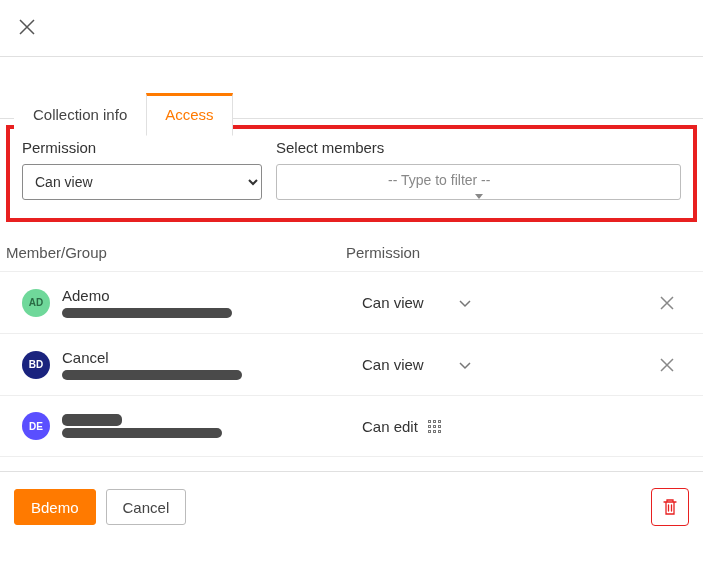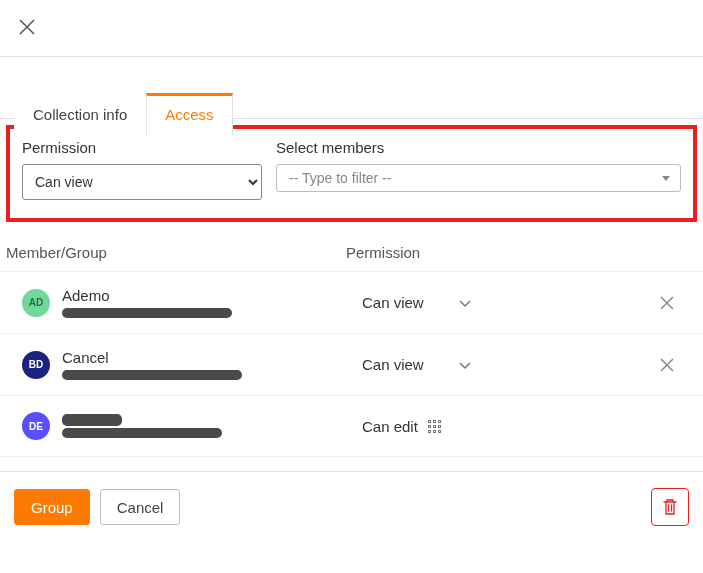--- a/index.html
+++ b/index.html
@@ -78,29 +78,30 @@
   select.perm-select {
     height: 36px;
     border: 1px solid #8a8a8a;
     border-radius: 3px;
     padding: 0 8px;
     font-size: 14px;
     background: #fff;
     color: #333;
   }
   .member-filter {
-    height: 28px;
+    height: 36px;
     border: 1px solid #bdbdbd;
     border-radius: 3px;
     display: flex;
     align-items: center;
     padding: 0 10px;
     color: #888;
     justify-content: space-between;
     background: #fff;
+    flex-direction: column;
   }
   .member-filter input {
     border: none;
     outline: none;
     flex: 1;
     font-size: 14px;
     color: #333;
     background: transparent;
   }
   .member-filter input::placeholder { color: #888; }
@@ -322,21 +323,21 @@
         <span></span>
       <span></span>
         <span></span>
         <span></span>
     </div>
   </div>
   <div style="width:28px;"></div>
 </div>
 
 <div class="footer">
-  <button class="btn btn-primary">Group</button>
+  <button class="btn btn-primary">Bdemo</button>
   <button class="btn btn-secondary">Cancel</button>
   <div class="spacer"></div>
   <div class="btn-danger">
     <svg width="16" height="18" viewBox="0 0 16 18">
       <path d="M2 4 h12 M5 4 V2 h6 v2 M4 4 v12 h8 V4 M6.5 7 v6 M9.5 7 v6" stroke="currentColor" stroke-width="1.3" fill="none" stroke-linecap="round"></path>
     </svg>
   </div>
 </div>
 
 </body></html>

